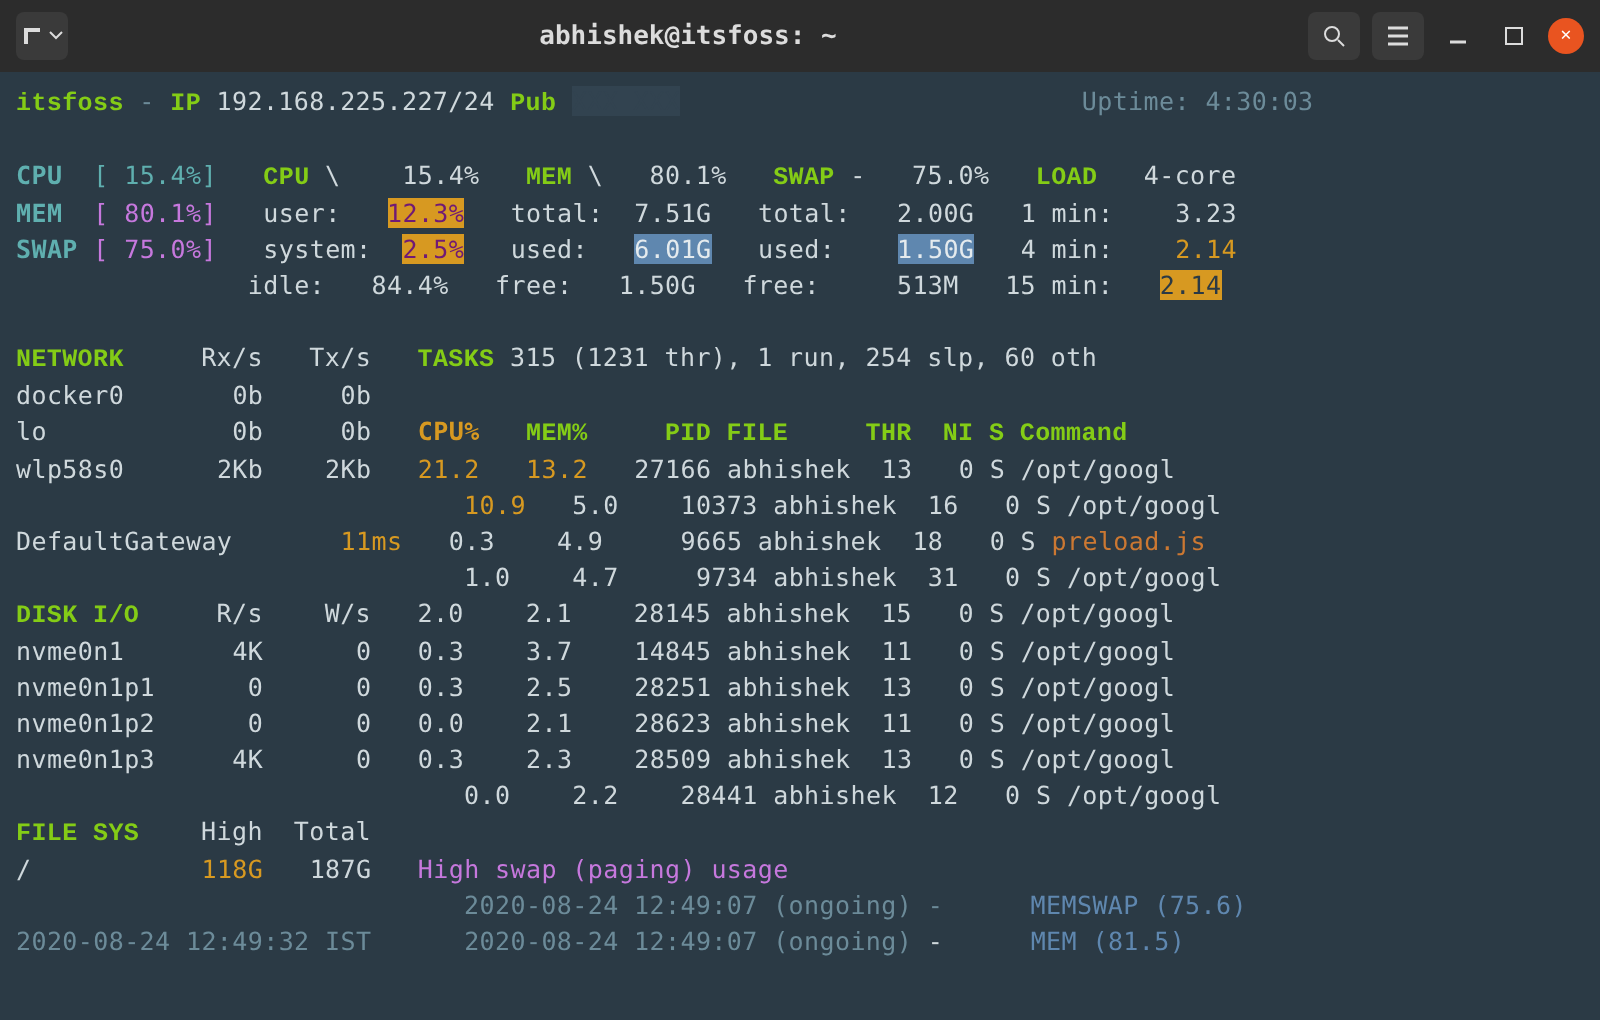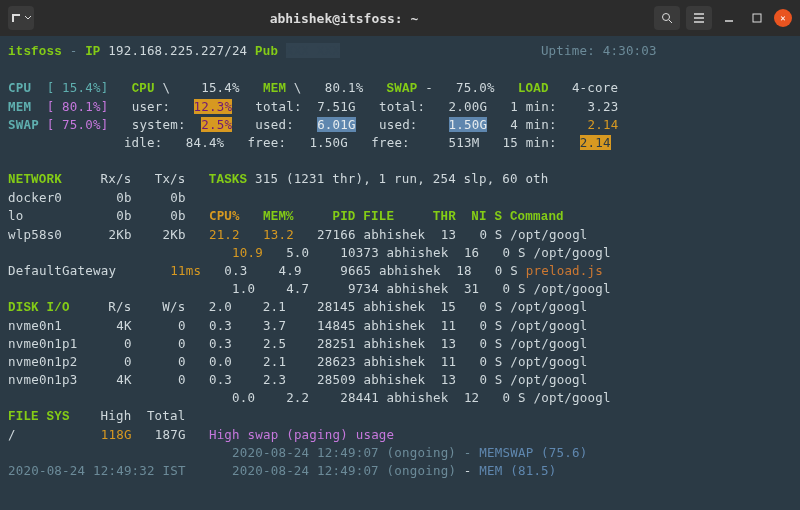--- a/index.html
+++ b/index.html
@@ -48,21 +48,21 @@
     letter-spacing: 0.2px;
   }
   .cyan { color: #5fafaf; }
   .cyanB { color: #5fafaf; font-weight: bold; }
   .white { color: #cfd8dc; }
   .whiteB { color: #84cc16; font-weight: bold; font-family: Liberation Mono, monospace; }
   .dim { color: #6c8b99; }
   .yel { color: #d79921; }
   .yelB { color: #d79921; font-weight: bold; }
   .mag { color: #c678dd; }
-  .blue { color: #5f87af; }
+  .blue { color: #5f87af; margin-left: 36px; }
   .hl-or { background:#d79921; color:#701a75; }
   .hl-bl { background:#5f87af; color:#e5ebee;text-align:center; }
   .hl-or2 { background:#d79921; color:#2b3a45; }
   .obscure { background:#324350; color:#324350; }
   .r3 { color:#cc7832;margin-top:34px; }
 </style>
 </head>
 <body>
 
 <div class="titlebar">

